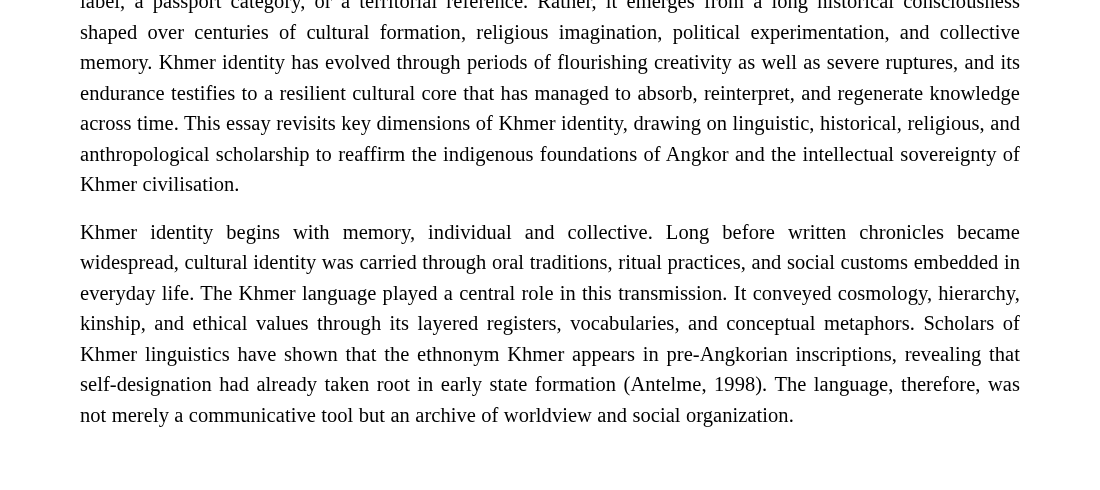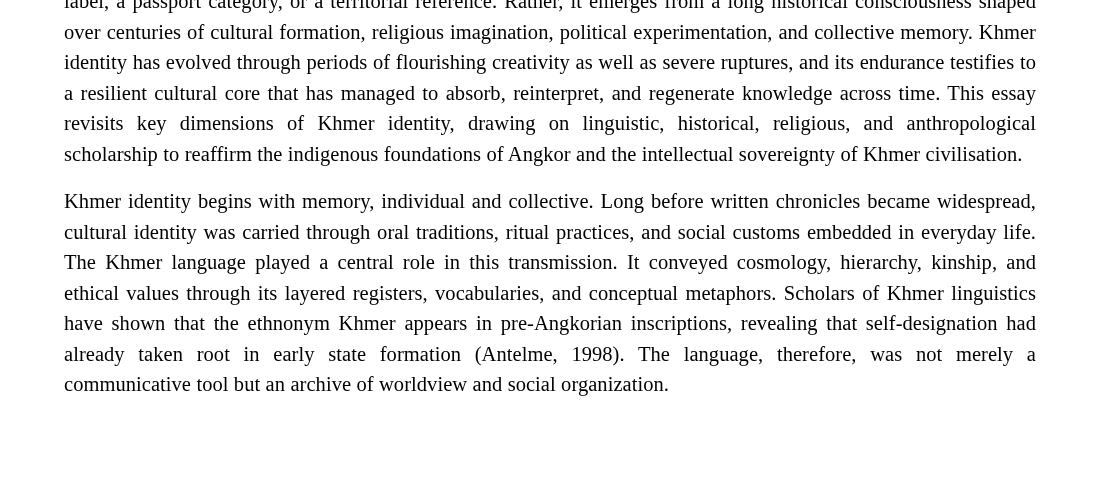--- a/index.html
+++ b/index.html
@@ -13,21 +13,21 @@
     overflow: hidden;
     font-family: "Liberation Serif", serif;
     color: #000000;
   }
   .page {
     position: relative;
     width: 1100px;
     height: 490px;
     background: #ffffff;
     box-sizing: border-box;
-    padding: 0 64px;
+    padding: 0 80px;
   }
   .doc-body {
     position: relative;
     top: -14px;
   }
   p.para {
     margin: 0 0 17px 0;
     font-size: 20.5px;
     line-height: 30.5px;
     text-align: justify;

